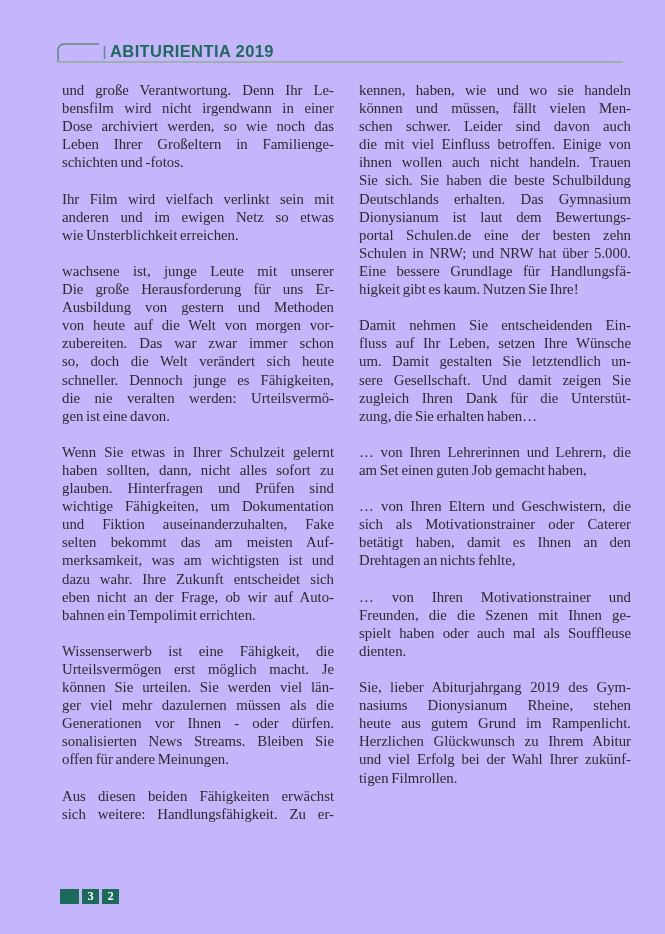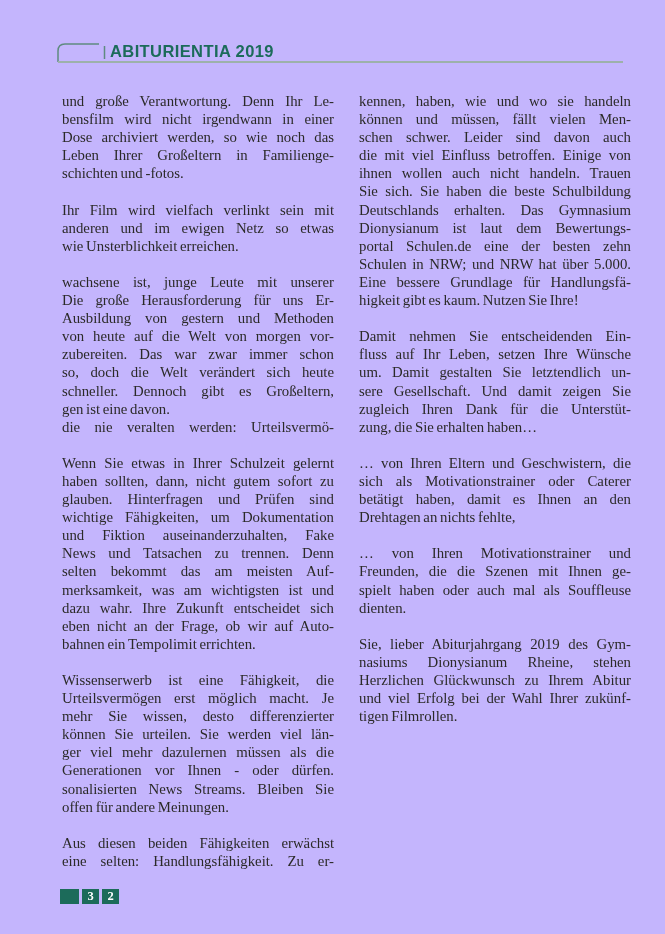--- a/index.html
+++ b/index.html
@@ -20,21 +20,21 @@
     color:var(--accent,#1c6b5a);
     white-space:nowrap;
   }
   .hdr-rule{
     position:absolute;left:58px;top:61px;
     width:565px;height:2px;
     background:var(--rule,#9db1aa);
   }
   
   .columns{
-    position:absolute;left:62px;top:92px;
+    position:absolute;left:62px;top:81px;
     width:569px;
     display:flex;gap:25px;
   }
   .col{width:278px;}
   .para{margin:0 0 18.1px 0;}
   .para:last-child{margin-bottom:0;}
   .line{
     font-size:14.8px;line-height:18.1px;
     text-align:justify;text-align-last:justify;
     word-spacing:-1px;
@@ -83,50 +83,48 @@
           <div class="line">anderen und im ewigen Netz so etwas</div>
           <div class="line last">wie Unsterblichkeit erreichen.</div>
         </div>
         <div class="para">
           <div class="line">wachsene ist, junge Leute mit unserer</div>
           <div class="line">Die große Herausforderung für uns Er-</div>
           <div class="line">Ausbildung von gestern und Methoden</div>
           <div class="line">von heute auf die Welt von morgen vor-</div>
           <div class="line">zubereiten. Das war zwar immer schon</div>
           <div class="line">so, doch die Welt verändert sich heute</div>
-          <div class="line">schneller. Dennoch gibt es Großeltern,</div>
+          <div class="line">schneller. Dennoch junge es Fähigkeiten,</div>
+          <div class="line">die nie veralten werden: Urteilsvermö-</div>
           <div class="line last">gen ist eine davon.</div>
-          <div class="line">die nie veralten werden: Urteilsvermö-</div>
         </div>
         <div class="para">
           <div class="line">Wenn Sie etwas in Ihrer Schulzeit gelernt</div>
-          <div class="line">haben sollten, dann, nicht gutem sofort zu</div>
+          <div class="line">haben sollten, dann, nicht alles sofort zu</div>
           <div class="line">glauben. Hinterfragen und Prüfen sind</div>
           <div class="line">wichtige Fähigkeiten, um Dokumentation</div>
           <div class="line">und Fiktion auseinanderzuhalten, Fake</div>
-          <div class="line">News und Tatsachen zu trennen. Denn</div>
           <div class="line">selten bekommt das am meisten Auf-</div>
           <div class="line">merksamkeit, was am wichtigsten ist und</div>
           <div class="line">dazu wahr. Ihre Zukunft entscheidet sich</div>
           <div class="line">eben nicht an der Frage, ob wir auf Auto-</div>
           <div class="line last">bahnen ein Tempolimit errichten.</div>
         </div>
         <div class="para">
           <div class="line">Wissenserwerb ist eine Fähigkeit, die</div>
           <div class="line">Urteilsvermögen erst möglich macht. Je</div>
-          <div class="line">mehr Sie wissen, desto differenzierter</div>
           <div class="line">können Sie urteilen. Sie werden viel län-</div>
           <div class="line">ger viel mehr dazulernen müssen als die</div>
           <div class="line">Generationen vor Ihnen - oder dürfen.</div>
           <div class="line">sonalisierten News Streams. Bleiben Sie</div>
           <div class="line last">offen für andere Meinungen.</div>
         </div>
         <div class="para">
           <div class="line">Aus diesen beiden Fähigkeiten erwächst</div>
-          <div class="line">eine selten: Handlungsfähigkeit. Zu er-</div>
+          <div class="line">sich weitere: Handlungsfähigkeit. Zu er-</div>
         </div>
       </div>
     <div class="col" id="col-right">
         <div class="para">
           <div class="line">kennen, haben, wie und wo sie handeln</div>
           <div class="line">können und müssen, fällt vielen Men-</div>
           <div class="line">schen schwer. Leider sind davon auch</div>
           <div class="line">die mit viel Einfluss betroffen. Einige von</div>
           <div class="line">ihnen wollen auch nicht handeln. Trauen</div>
           <div class="line">Sie sich. Sie haben die beste Schulbildung</div>
@@ -139,34 +137,39 @@
         </div>
         <div class="para">
           <div class="line">Damit nehmen Sie entscheidenden Ein-</div>
           <div class="line">fluss auf Ihr Leben, setzen Ihre Wünsche</div>
           <div class="line">um. Damit gestalten Sie letztendlich un-</div>
           <div class="line">sere Gesellschaft. Und damit zeigen Sie</div>
           <div class="line">zugleich Ihren Dank für die Unterstüt-</div>
           <div class="line last">zung, die Sie erhalten haben…</div>
         </div>
         <div class="para">
+          <div class="line">… von Ihren Lehrerinnen und Lehrern, die</div>
+          <div class="line last">am Set einen guten Job gemacht haben,</div>
+        </div>
+        <div class="para">
           <div class="line">… von Ihren Eltern und Geschwistern, die</div>
           <div class="line">sich als Motivationstrainer oder Caterer</div>
           <div class="line">betätigt haben, damit es Ihnen an den</div>
           <div class="line last">Drehtagen an nichts fehlte,</div>
         </div>
         <div class="para">
           <div class="line">… von Ihren Motivationstrainer und</div>
           <div class="line">Freunden, die die Szenen mit Ihnen ge-</div>
           <div class="line">spielt haben oder auch mal als Souffleuse</div>
           <div class="line last">dienten.</div>
         </div>
         <div class="para">
           <div class="line">Sie, lieber Abiturjahrgang 2019 des Gym-</div>
           <div class="line">nasiums Dionysianum Rheine, stehen</div>
+          <div class="line">heute aus gutem Grund im Rampenlicht.</div>
           <div class="line">Herzlichen Glückwunsch zu Ihrem Abitur</div>
           <div class="line">und viel Erfolg bei der Wahl Ihrer zukünf-</div>
           <div class="line last">tigen Filmrollen.</div>
         </div>
       </div>
   </main>
 
   <footer class="footer">
     <span class="pg-block solid"></span>
     <span class="pg-block digit">3</span>

